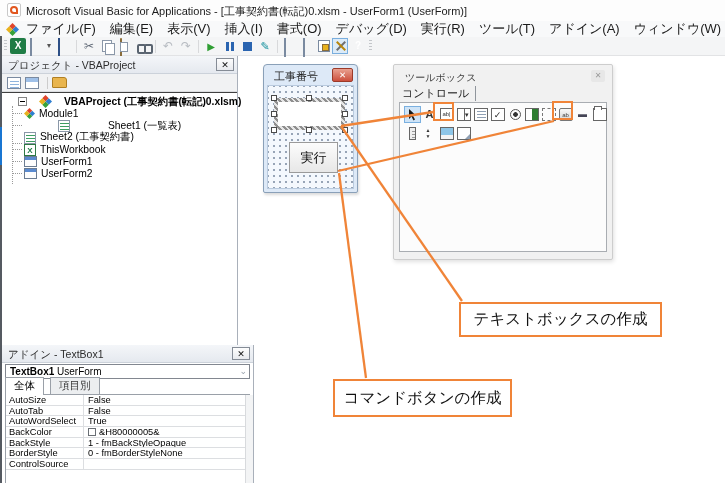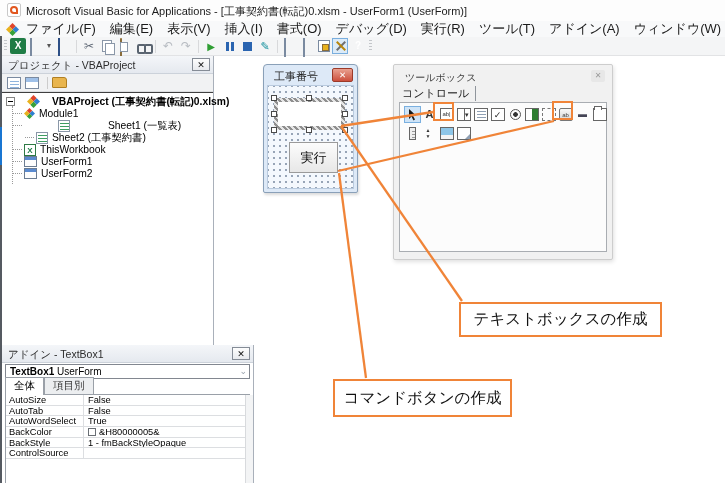--- a/index.html
+++ b/index.html
@@ -53,21 +53,21 @@
   
   #left-border { left:0; top:36px; width:2px; height:447px; background:#555a61; }
   #left-accent { left:0; top:127px; width:3px; height:38px; background:#1976d2; }
 
   
   .panel-header { background:linear-gradient(#f4f6f9,#e5e9ef); border-bottom:1px solid #ccd2da; height:18px; position:relative; }
   .panel-header .ph-text { position:absolute; left:6px; top:3px; font-size:10.5px; color:#2d2d2d; white-space:nowrap; }
   .close-x { position:absolute; right:3px; top:2px; width:18px; height:13px; border:1px solid #858c96; background:linear-gradient(#fdfdfd,#e8eaee); }
   .close-x::after { content:"✕"; position:absolute; inset:0; text-align:center; font-size:9px; font-weight:bold; line-height:12px; color:#111; }
 
-  #project-panel { left:2px; top:56px; width:212px; height:289px; background:#404040; border-right:1px solid #a9b0ba; }
+  #project-panel { left:2px; top:56px; width:236px; height:289px; background:#404040; border-right:1px solid #a9b0ba; }
   #proj-toolbar { position:absolute; left:0; top:18px; width:100%; height:18px; background:#f1f2f3; border-bottom:1px solid #dcdee1; display:flex; align-items:center; padding-left:5px; }
   .p-viewcode { width:14px; height:12px; border:1px solid #7a8aa0; background:#fff repeating-linear-gradient(#8fb4dd 0 1px, transparent 1px 3px) 2px 3px / 9px 7px no-repeat; margin-right:4px; }
   .p-viewobject { width:14px; height:12px; border:1px solid #7a8aa0; background:linear-gradient(#9fc0e8 0 4px,#fff 4px); margin-right:4px; }
   .psep { width:1px; height:12px; background:#ccc; margin:0 4px; }
   .p-folder { width:15px; height:11px; background:#e9b54d; border:1px solid #b07f22; border-radius:1px 3px 1px 1px; }
   #tree { position:absolute; left:0; top:37px; right:0; bottom:0; background:#fff; }
   .trow { position:absolute; height:13px; display:flex; align-items:center; white-space:nowrap; }
   .trow .lbl { font-size:10.3px; color:#000; margin-left:4px; }
   .trow.root .lbl { font-weight:bold; }
   .minus-box { width:9px; height:9px; border:1px solid #848484; background:#fff; position:relative; margin-right:4px; flex:none; }
@@ -77,21 +77,21 @@
   .sheet-ico { width:12px; height:12px; border:1px solid #8a97a8; background:#fff repeating-linear-gradient(#3f9e63 0 1px, transparent 1px 3px) 1px 2px / 9px 8px no-repeat; flex:none; }
   .wb-ico { width:12px; height:12px; border:1px solid #2d7a44; background:#fff; position:relative; flex:none; }
   .wb-ico::after { content:"X"; position:absolute; inset:0; font-size:8px; font-weight:bold; color:#1f7c45; text-align:center; line-height:11px; }
   .uf-ico { width:13px; height:11px; border:1px solid #6b7c92; background:linear-gradient(#5b8bd0 0 3px, #fdfdfd 3px); flex:none; }
 
   #props-panel { left:2px; top:345px; width:252px; height:138px; background:#fff; border-right:1px solid #a9b0ba; }
   #obj-combo { position:absolute; left:3px; top:19px; width:245px; height:15px; border:1px solid #828790; background:#fff; font-size:10px; line-height:13px; padding-left:4px; white-space:nowrap; overflow:hidden; }
   #obj-combo .b { font-weight:bold; }
   #obj-combo .chev { position:absolute; right:2px; top:0; color:#9aa3ad; font-size:9px; }
   #prop-tabs { position:absolute; left:3px; top:35px; width:245px; height:15px; border-bottom:1px solid #9aa0a8; display:flex; align-items:flex-end; }
-  .ptab { font-size:10.5px; padding:1px 8px 1px 8px; border:1px solid #9aa0a8; border-bottom:none; margin-right:0; }
+  .ptab { font-size:10.5px; padding:1px 8px 1px 8px; border:1px solid #9aa0a8; border-bottom:none; margin-right:6px; }
   .ptab.active { background:#fff; position:relative; top:1px; padding-bottom:2px; }
   .ptab.inactive { background:#eceef0; color:#333; }
   #prop-grid { position:absolute; left:3px; top:50px; width:245px; bottom:0; border-left:1px solid #9aa0a8; border-right:1px solid #9aa0a8; overflow:hidden; background:#fff; }
   .prow { height:10.7px; display:flex; border-bottom:1px solid #dcdee1; font-size:9.3px; line-height:10px; }
   .pname { width:78px; border-right:1px solid #dcdee1; padding-left:3px; white-space:nowrap; overflow:hidden; flex:none; }
   .pval { padding-left:4px; white-space:nowrap; overflow:hidden; flex:1; display:flex; align-items:center; }
   .swatch { display:inline-block; width:8px; height:8px; border:1px solid #6a6f75; margin-right:3px; flex:none; }
   #prop-scroll { position:absolute; right:0; top:50px; bottom:0; width:8px; background:#f3f4f5; border-left:1px solid #d8dadd; }
 
   
@@ -212,21 +212,21 @@
     <span class="close-x"></span>
   </div>
   <div id="proj-toolbar">
     <span class="p-viewcode"></span>
     <span class="p-viewobject"></span>
     <span class="psep"></span>
     <span class="p-folder"></span>
   </div>
   <div id="tree">
     <div id="tree-vguide"></div>
-    <div class="trow root" style="left:4px; top:2px;gap:8px;">
+    <div class="trow root" style="left:16px; top:2px;gap:8px;">
       <span class="minus-box"></span>
       <svg width="13" height="13" viewBox="0 0 12 12">
         <polygon points="6,0 9,3 6,6 3,3" fill="#e0452c"></polygon>
           <polygon points="9,3 12,6 9,9 6,6" fill="#2f7fd0"></polygon>
         <polygon points="6,6 9,9 6,12 3,9" fill="#37a13a"></polygon>
           <polygon points="3,3 6,6 3,9 0,6" fill="#e8b21e"></polygon>
       </svg>
       <span class="lbl">VBAProject (工事契約書(転記)0.xlsm)</span>
     </div>
     <div class="trow" style="left:11px; top:14px;">
@@ -237,21 +237,21 @@
         <polygon points="6,6 9,9 6,12 3,9" fill="#37a13a"></polygon>
           <polygon points="3,3 6,6 3,9 0,6" fill="#e8b21e"></polygon>
       </svg>
       <span class="lbl">Module1</span>
     </div>
     <div class="trow" style="left:11px; top:26px;gap:34px;">
       <span class="guide"></span>
         <span class="sheet-ico"></span>
       <span class="lbl">Sheet1 (一覧表)</span>
     </div>
-    <div class="trow" style="left:23px; top:38px;">
+    <div class="trow" style="left:11px; top:38px;align-items:flex-end;">
       <span class="guide"></span>
         <span class="sheet-ico"></span>
       <span class="lbl">Sheet2 (工事契約書)</span>
     </div>
     <div class="trow" style="left:11px; top:50px;">
       <span class="guide"></span>
         <span class="wb-ico"></span>
       <span class="lbl">ThisWorkbook</span>
     </div>
     <div class="trow" style="left:11px; top:62px;">
@@ -305,20 +305,26 @@
       <div class="pname">BackColor</div>
       <div class="pval">
           <span class="swatch" style="background: rgb(255, 255, 255);"></span>
           <span>&amp;H80000005&amp;</span>
         </div>
     </div>
     <div class="prow">
       <div class="pname">BackStyle</div>
       <div class="pval">
           <span>1 - fmBackStyleOpaque</span>
+        </div>
+    </div>
+    <div class="prow">
+      <div class="pname">BorderStyle</div>
+      <div class="pval">
+          <span>0 - fmBorderStyleNone</span>
         </div>
     </div>
     <div class="prow">
       <div class="pname">ControlSource</div>
       <div class="pval">
           <span></span>
         </div>
     </div>
   </div>
   <div id="prop-scroll"></div>

